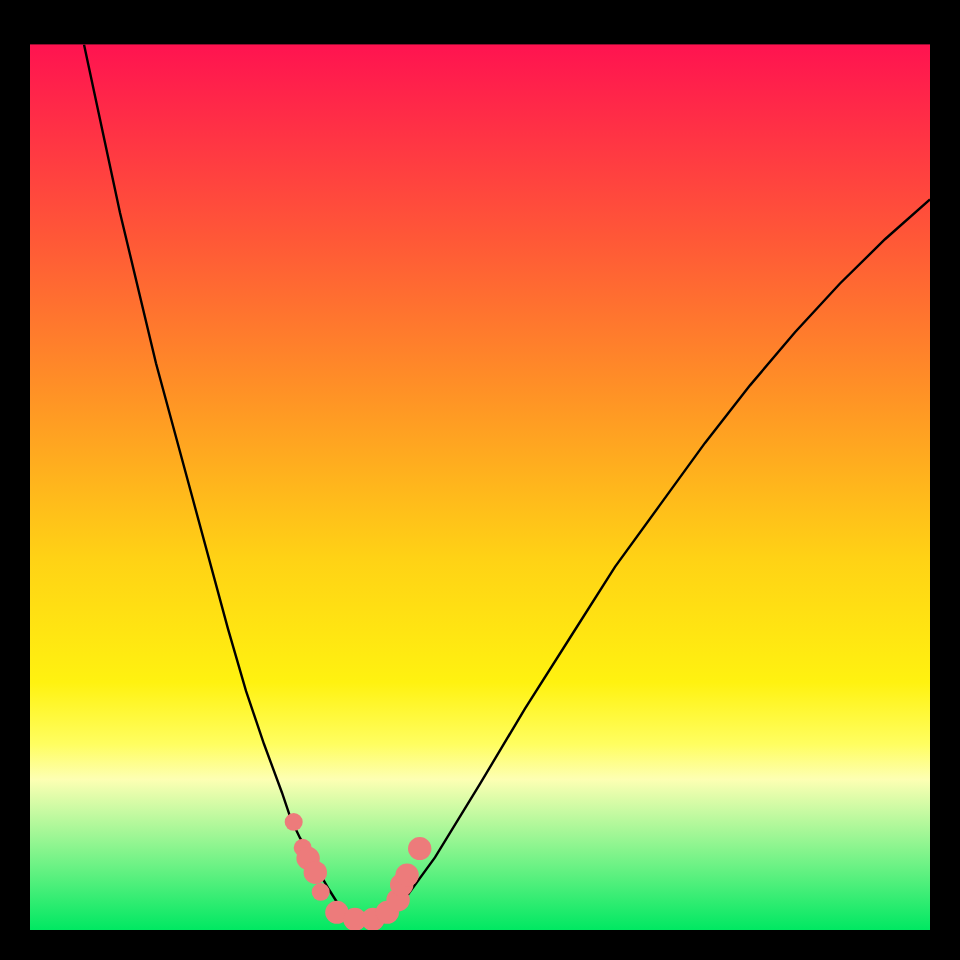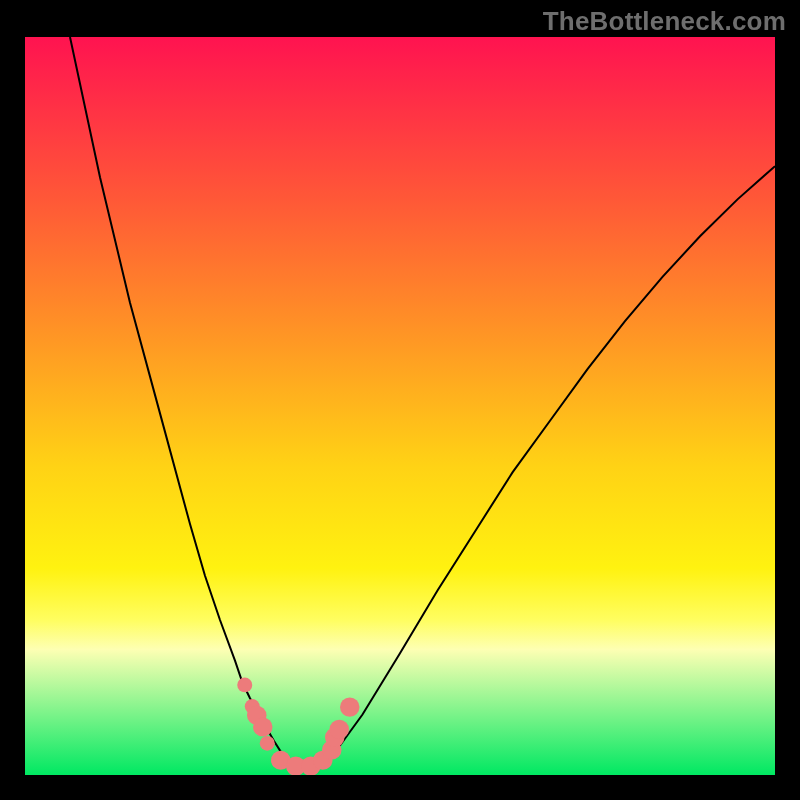--- a/index.html
+++ b/index.html
@@ -44,21 +44,20 @@
     font-size: 26px;
     font-weight: 600;
     color: #6e6e6e;
     letter-spacing: 0.2px;
   }
 </style>
 </head>
 <body>
 
 <div class="stage">
-  <div class="watermark">TheBottleneck.com</div>
   <div class="plot-area">
     <svg id="svg" viewBox="0 0 100 100" preserveAspectRatio="none">
         <path d="M6.000 0.000 L10.000 19.000 L14.000 36.000 L18.000 51.000 L22.000 66.000 L24.000 73.000 L26.000 79.000 L28.000 84.500 L29.000 87.500 L30.000 89.600 L30.800 91.000 L31.500 92.400 L32.300 93.800 L33.200 95.400 L34.200 97.000 L35.500 98.600" fill="none" stroke="#000" stroke-width="2" vector-effect="non-scaling-stroke"></path>
         <path d="M40.000 98.200 L42.000 96.000 L45.000 91.800 L50.000 83.500 L55.000 75.000 L60.000 67.000 L65.000 59.000 L70.000 52.000 L75.000 45.000 L80.000 38.500 L85.000 32.500 L90.000 27.000 L95.000 22.000 L100.000 17.500" fill="none" stroke="#000" stroke-width="2" vector-effect="non-scaling-stroke"></path>
         <path d="M35.500 98.600 L36.500 99.000 L37.500 99.100 L38.500 99.000 L39.300 98.700 L40.000 98.200" fill="none" stroke="#000" stroke-width="2" vector-effect="non-scaling-stroke"></path>
         <circle cx="29.3" cy="87.8" r="1" fill="#ed7b7b"></circle>
         <circle cx="30.3" cy="90.7" r="1" fill="#ed7b7b"></circle>
         <circle cx="30.9" cy="91.9" r="1.3" fill="#ed7b7b"></circle>
         <circle cx="31.7" cy="93.5" r="1.3" fill="#ed7b7b"></circle>
         <circle cx="32.3" cy="95.7" r="1" fill="#ed7b7b"></circle>

